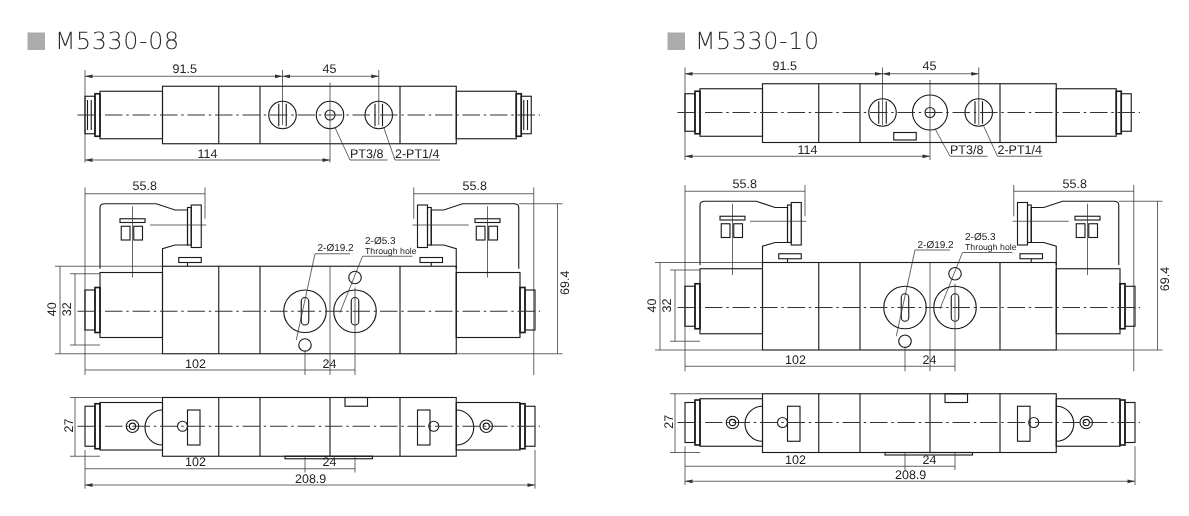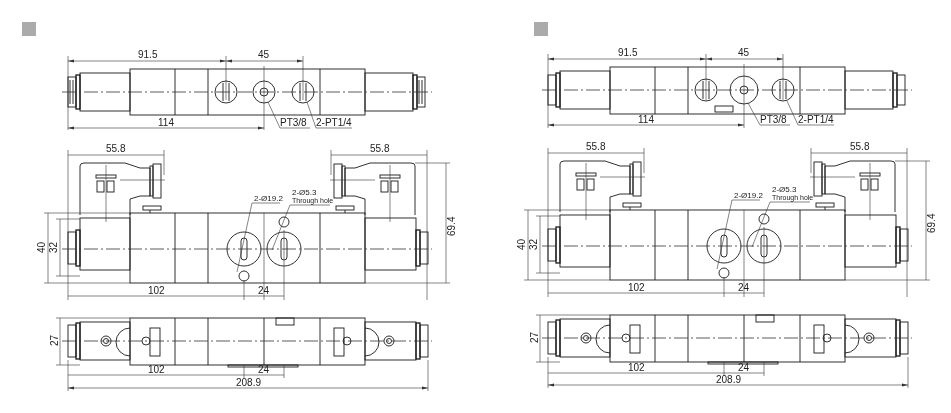--- a/index.html
+++ b/index.html
@@ -18,20 +18,21 @@
   .ln-thick { stroke: #1a1a1a; stroke-width: 1.3; fill: none; }
   .cl { stroke: #333; stroke-width: 0.8; stroke-dasharray: 14 3 2 3; fill: none; }
   .dl { stroke: #333; stroke-width: 0.6; fill: none; }
 </style>
 </head>
 <body>
 
 <div class="panel panel-left">
   <div class="title" style="left:22px;">
     <span class="title-square"></span>
+    <span class="title-text">M5330-08</span>
   </div>
 
   <svg width="475" height="413" viewBox="0 0 475 413">
 
     <g>
 
       <line class="dl" x1="68" y1="61" x2="303" y2="61"></line>
       <line class="dl" x1="68" y1="56" x2="68" y2="130"></line>
       <line class="dl" x1="226" y1="56" x2="226" y2="100"></line>
       <line class="dl" x1="303" y1="56" x2="303" y2="100"></line>
@@ -211,20 +212,21 @@
       <polygon points="68,388 74,386.5 74,389.5" fill="#333"></polygon>
       <polygon points="428,388 422,386.5 422,389.5" fill="#333"></polygon>
       <text class="dim" x="236" y="386">208.9</text>
     </g>
   </svg>
 </div>
 
 <div class="panel panel-right">
   <div class="title" style="left:58px;">
     <span class="title-square"></span>
+    <span class="title-text">M5330-10</span>
   </div>
 
   <svg width="475" height="413" viewBox="0 0 475 413">
     <g transform="translate(4,0)">
 
     <g>
       <line class="dl" x1="68" y1="59" x2="303" y2="59"></line>
       <line class="dl" x1="68" y1="54" x2="68" y2="128"></line>
       <line class="dl" x1="226" y1="54" x2="226" y2="100"></line>
       <line class="dl" x1="303" y1="54" x2="303" y2="100"></line>

